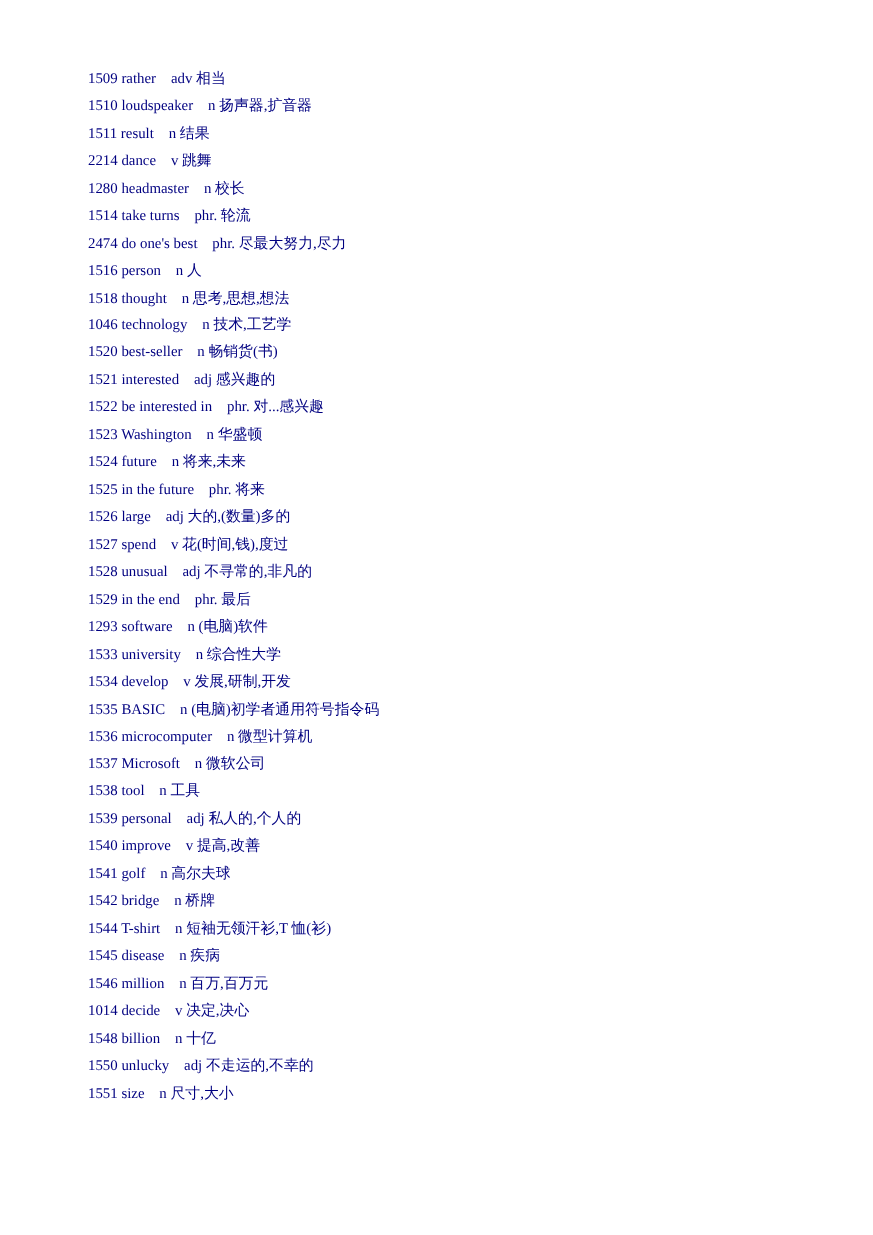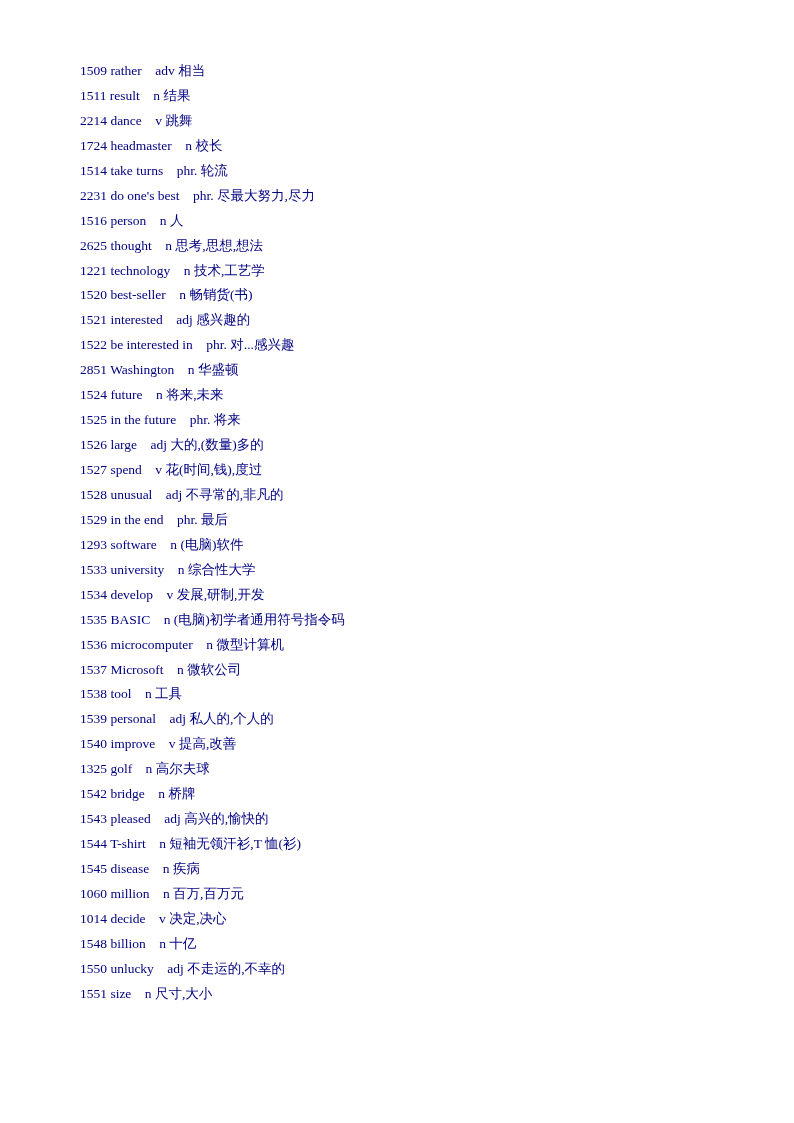--- a/index.html
+++ b/index.html
@@ -26,50 +26,50 @@
       font-size: 13.5px;
       color: #000080;
       font-weight: normal;
     }
   </style>
 </head>
 <body>
 
 <div class="vocab-list">
 <div class="vocab-item">1509 rather　adv 相当</div>
+    <div class="vocab-item">1510 loudspeaker　n 扬声器,扩音器</div>
     <div class="vocab-item">1511 result　n 结果</div>
     <div class="vocab-item">2214 dance　v 跳舞</div>
-    <div class="vocab-item">1724 headmaster　n 校长</div>
+    <div class="vocab-item">1280 headmaster　n 校长</div>
     <div class="vocab-item">1514 take turns　phr. 轮流</div>
-    <div class="vocab-item">2231 do one's best　phr. 尽最大努力,尽力</div>
+    <div class="vocab-item">2474 do one's best　phr. 尽最大努力,尽力</div>
     <div class="vocab-item">1516 person　n 人</div>
-    <div class="vocab-item">2625 thought　n 思考,思想,想法</div>
-    <div class="vocab-item">1221 technology　n 技术,工艺学</div>
+    <div class="vocab-item">1518 thought　n 思考,思想,想法</div>
+    <div class="vocab-item">1046 technology　n 技术,工艺学</div>
     <div class="vocab-item">1520 best-seller　n 畅销货(书)</div>
     <div class="vocab-item">1521 interested　adj 感兴趣的</div>
     <div class="vocab-item">1522 be interested in　phr. 对...感兴趣</div>
-    <div class="vocab-item">2851 Washington　n 华盛顿</div>
+    <div class="vocab-item">1523 Washington　n 华盛顿</div>
     <div class="vocab-item">1524 future　n 将来,未来</div>
     <div class="vocab-item">1525 in the future　phr. 将来</div>
     <div class="vocab-item">1526 large　adj 大的,(数量)多的</div>
     <div class="vocab-item">1527 spend　v 花(时间,钱),度过</div>
     <div class="vocab-item">1528 unusual　adj 不寻常的,非凡的</div>
     <div class="vocab-item">1529 in the end　phr. 最后</div>
     <div class="vocab-item">1293 software　n (电脑)软件</div>
     <div class="vocab-item">1533 university　n 综合性大学</div>
     <div class="vocab-item">1534 develop　v 发展,研制,开发</div>
     <div class="vocab-item">1535 BASIC　n (电脑)初学者通用符号指令码</div>
     <div class="vocab-item">1536 microcomputer　n 微型计算机</div>
     <div class="vocab-item">1537 Microsoft　n 微软公司</div>
     <div class="vocab-item">1538 tool　n 工具</div>
     <div class="vocab-item">1539 personal　adj 私人的,个人的</div>
     <div class="vocab-item">1540 improve　v 提高,改善</div>
-    <div class="vocab-item">1325 golf　n 高尔夫球</div>
+    <div class="vocab-item">1541 golf　n 高尔夫球</div>
     <div class="vocab-item">1542 bridge　n 桥牌</div>
-    <div class="vocab-item">1543 pleased　adj 高兴的,愉快的</div>
     <div class="vocab-item">1544 T-shirt　n 短袖无领汗衫,T 恤(衫)</div>
     <div class="vocab-item">1545 disease　n 疾病</div>
-    <div class="vocab-item">1060 million　n 百万,百万元</div>
+    <div class="vocab-item">1546 million　n 百万,百万元</div>
     <div class="vocab-item">1014 decide　v 决定,决心</div>
     <div class="vocab-item">1548 billion　n 十亿</div>
     <div class="vocab-item">1550 unlucky　adj 不走运的,不幸的</div>
     <div class="vocab-item">1551 size　n 尺寸,大小</div>
   </div>
 
 </body></html>

